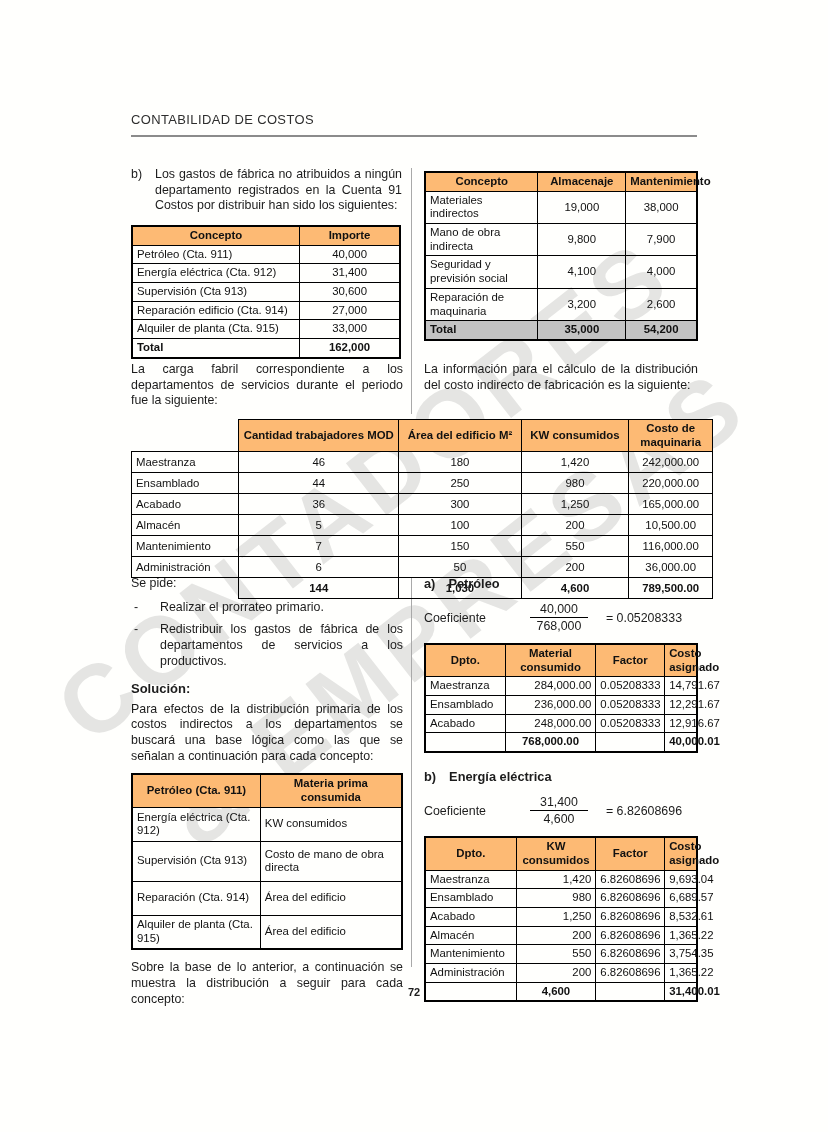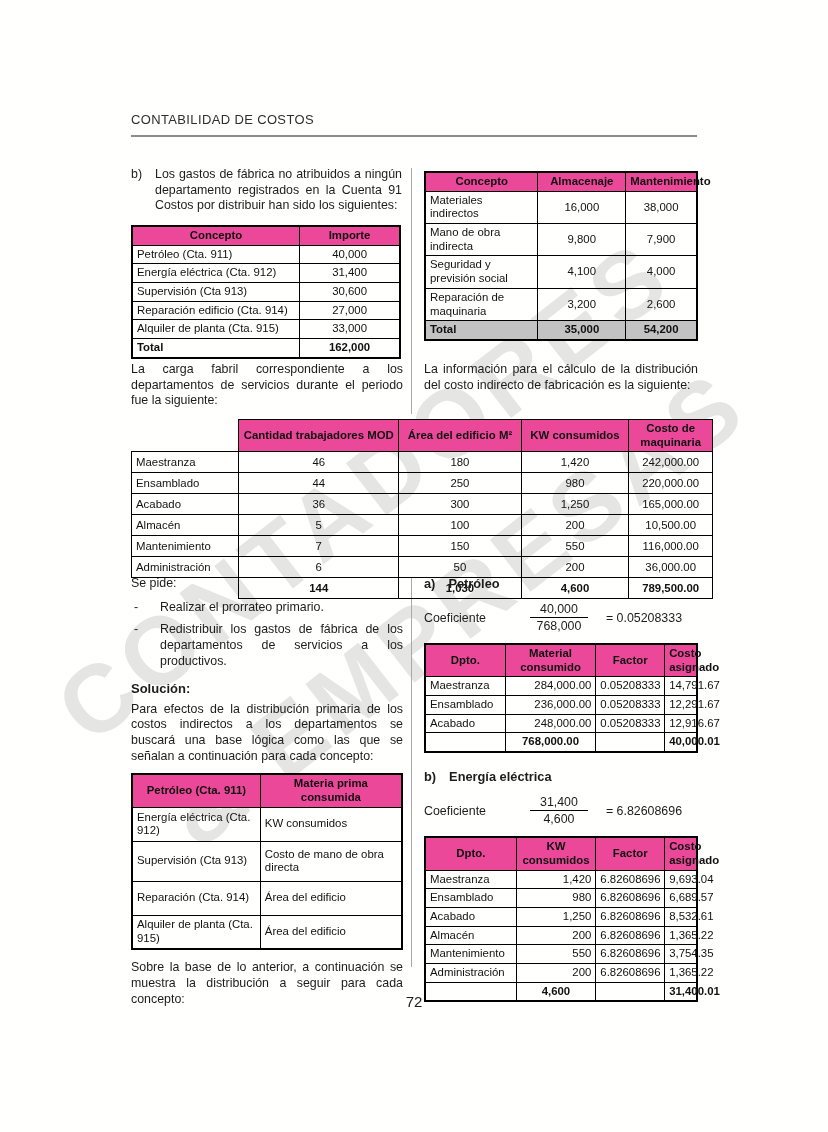--- a/index.html
+++ b/index.html
@@ -35,30 +35,30 @@
   .coef { display:flex; align-items:center; font-size:12.4px; margin:11px 0 10px; }
   .coef .clbl { width:92px; flex:none; }
   .frac { display:inline-flex; flex-direction:column; text-align:center; margin-left:14px; }
   .frac .num { border-bottom:1.4px solid #000; padding:0 10px 1px; }
   .frac .den { padding-top:1px; }
   .coef .res { margin-left:18px; }
   
   table { border-collapse:collapse; width:100%; font-size:11.4px; line-height:1.2; color:#111; table-layout:fixed; }
   .tbl { border:2px solid #000; }
   .tbl th, .tbl td, .wide th, .wide td { border:1px solid #000; padding:2px 4px; vertical-align:middle; }
-  th { background:#ec4899; font-weight:bold; text-align:center; }
+  th { background:#fdba74; font-weight:bold; text-align:center; }
   td { text-align:left; background:transparent; }
   .c { text-align:center; }
   .r { text-align:right; }
   .b { font-weight:bold; }
   .grayrow td { background:#c3c3c3; font-weight:bold; }
   .ghost { border:none !important; background:transparent !important; }
   .wide { border:none; }
   .wide td { height:16px; }
-  .pnum { font-weight:normal; font-size:15px; text-align:center;margin-top:7px; }
+  .pnum { font-weight:bold; font-size:11px; text-align:center; }
 </style>
 </head>
 <body>
 
 <div class="page">
 
   <div class="watermark">
     <div>CONTADORES</div>
     <div>&amp; EMPRESAS</div>
   </div>
@@ -112,21 +112,21 @@
   <div class="abs" style="left:424px; top:171px; width:274px;">
     <table class="tbl">
       <tbody>
           <tr>
         <th style="width:38%">Concepto</th>
         <th style="width:29%">Almacenaje</th>
         <th>Mantenimiento</th>
       </tr>
       <tr>
             <td>Materiales indirectos</td>
-            <td class="c">16,000</td>
+            <td class="c">19,000</td>
             <td class="c">38,000</td>
           </tr>
       <tr style="height:31px">
             <td>Mano de obra indirecta</td>
             <td class="c">9,800</td>
             <td class="c">7,900</td>
           </tr>
       <tr style="height:31px">
             <td>Seguridad y previsión social</td>
             <td class="c">4,100</td>

